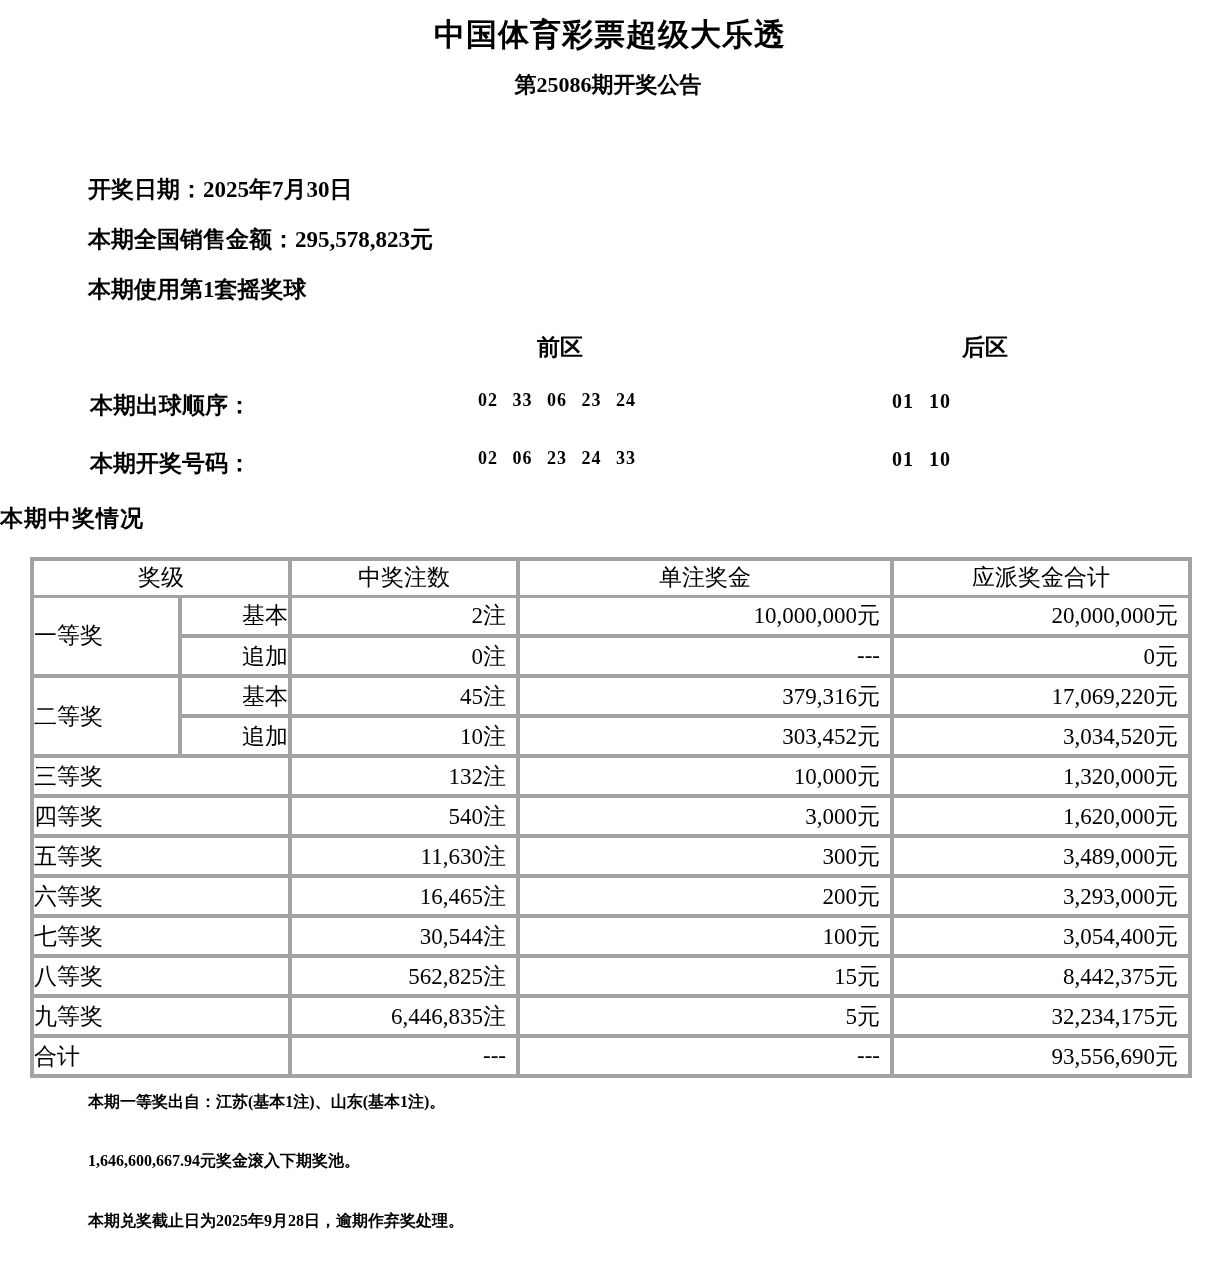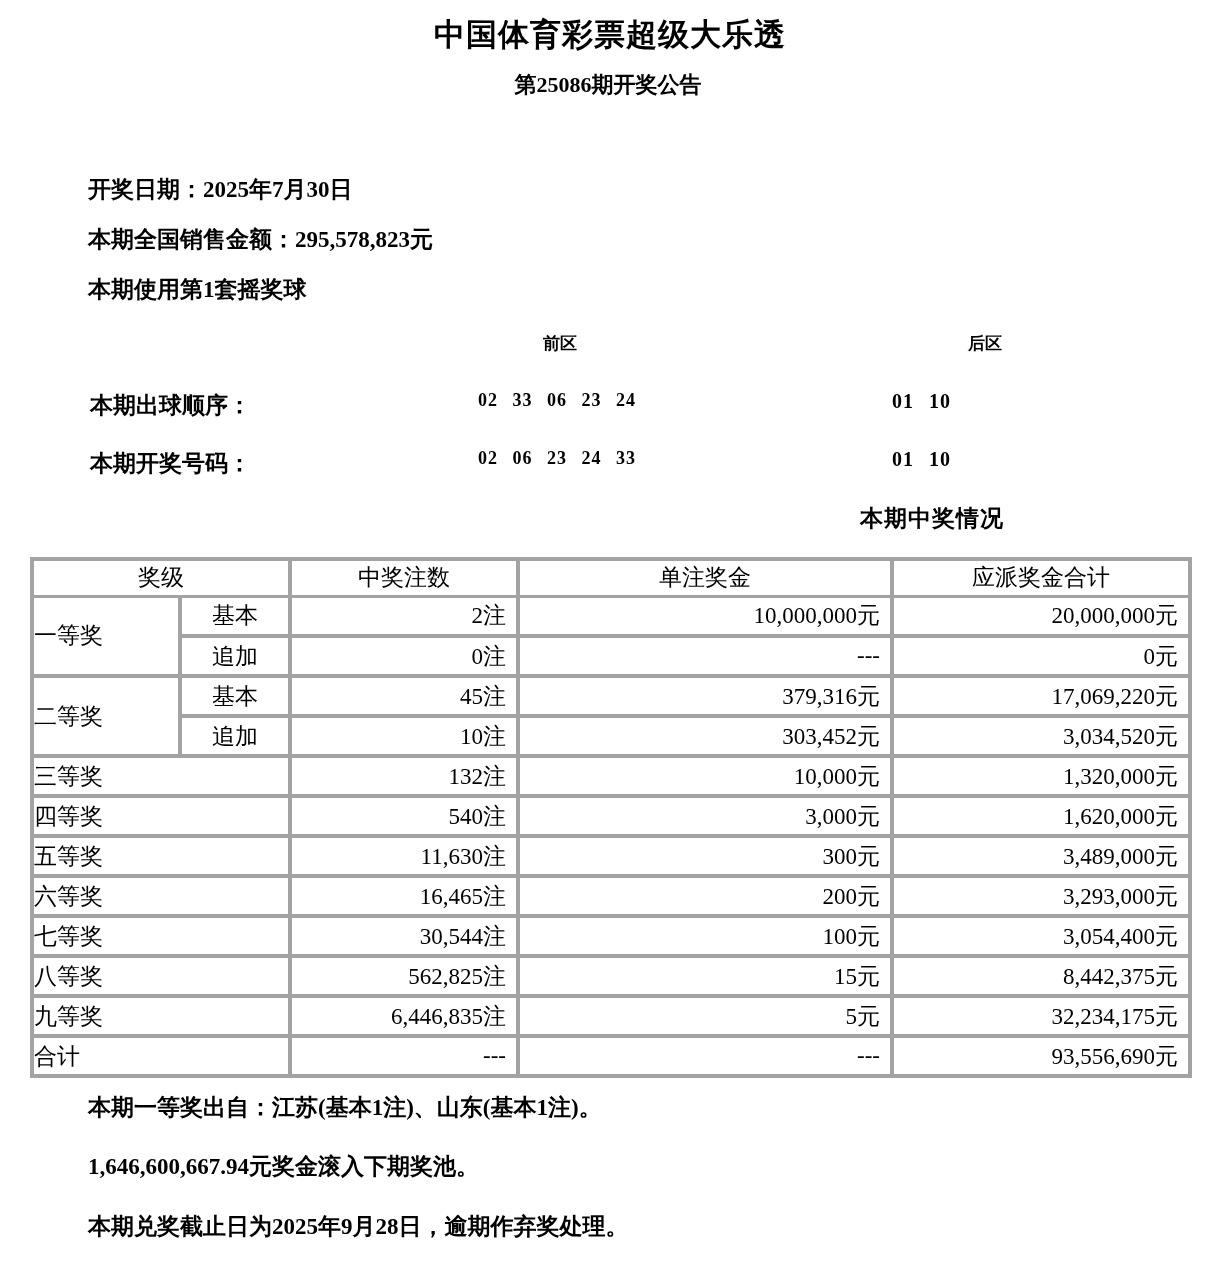--- a/index.html
+++ b/index.html
@@ -28,40 +28,40 @@
     white-space: nowrap;
   }
 
   
   .info-line { left: 88px; font-size: 23px; white-space: nowrap; }
   .info-1 { top: 174px; }
   .info-2 { top: 224px; }
   .info-3 { top: 274px; }
 
   
-  .zone-label { top: 332px; font-size: 17px; text-align: center; }
+  .zone-label { top: 332px; font-size: 23px; text-align: center; }
   .zone-front { left: 470px; width: 180px; }
   .zone-back  { left: 930px; width: 110px; }
 
   .draw-label { left: 90px; font-size: 23px; white-space: nowrap; }
   .draw-front {
     left: 478px; width: 230px; font-size: 18px;
     letter-spacing: 1px; word-spacing: 9px; white-space: nowrap;
   }
   .draw-back {
     left: 892px; width: 110px; font-size: 20px;
     letter-spacing: 1px; word-spacing: 9px; white-space: nowrap;
   }
   .draw-row-1 { top: 390px; }
   .draw-row-2 { top: 448px; }
 
   
   .table-title {
     top: 503px; left: 0; width: 1004px;
-    text-align: right; font-size: 23px;
+    text-align: left; font-size: 23px;
     letter-spacing: 1px;
   }
   table.prize-table {
     position: absolute;
     top: 557px; left: 30px;
     width: 1158px;
     border-collapse: collapse;
     table-layout: fixed;
     border: 3px solid #000;
   }
@@ -69,25 +69,25 @@
     border: 4px solid #a3a3a3;
     font-size: 23px;
     font-weight: normal;
     overflow: hidden;
     white-space: nowrap;
   }
   .prize-table th { height: 37px; text-align: center; border-bottom-width: 3px; }
   .prize-table td { height: 40px; }
   .prize-table tr.group-start td { border-top-width: 3px; }
   .c-level { text-align: left; }
-  .c-sub   { text-align: center; }
+  .c-sub   { text-align: right; }
   .c-num   { text-align: right; padding-right: 10px; margin-top: 20px; }
 
   
-  .footer-line { left: 88px; font-size: 23px; white-space: nowrap; }
+  .footer-line { left: 88px; font-size: 16px; white-space: nowrap; }
   .footer-1 { top: 1092px; }
   .footer-2 { top: 1151px; }
   .footer-3 { top: 1211px; }
 </style>
 </head>
 <body>
 
 <div class="abs page-title">中国体育彩票超级大乐透</div>
 <div class="abs page-subtitle">第25086期开奖公告</div>
 

